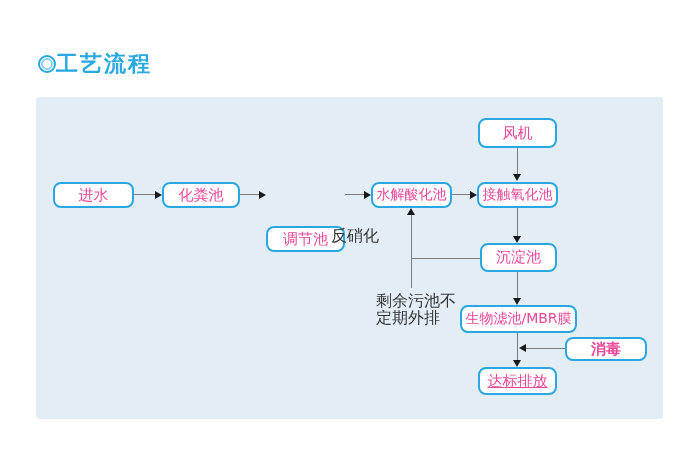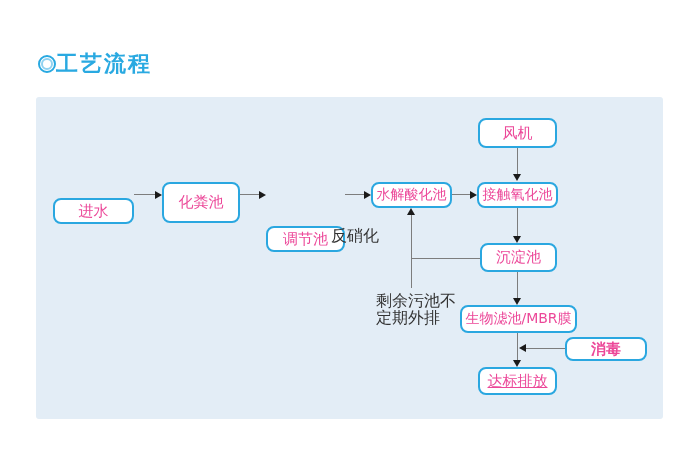--- a/index.html
+++ b/index.html
@@ -11,22 +11,22 @@
           display:flex;align-items:center;justify-content:center;box-sizing:border-box;}
   .bullet-inner{width:8px;height:8px;border:2px solid #90d2f0;border-radius:50%;box-sizing:content-box;}
   .section-title{margin:0;font-size:22px;font-weight:bold;color:#29a9e1;letter-spacing:2px;line-height:24px;}
   
   .panel{position:absolute;left:36px;top:97px;width:627px;height:322px;background:#e3edf6;border-radius:3px;}
   
   .node{position:absolute;background:#ffffff;border:2px solid #2aa7e0;border-radius:8px;
         box-sizing:border-box;display:flex;align-items:center;justify-content:center;
         font-size:15px;color:#ec4899;white-space:nowrap;}
   .node.small{font-size:14px;}
-  .n-inlet{left:17px;top:101px;width:81px;height:26px;}
-  .n-septic{left:126px;top:85px;width:78px;height:41px;}
+  .n-inlet{left:17px;top:85px;width:81px;height:26px;}
+  .n-septic{left:126px;top:85px;width:78px;height:26px;}
   .n-regulating{left:230px;top:85px;width:79px;height:26px;margin-top:44px;}
   .n-hydrolysis{left:335px;top:85px;width:81px;height:26px;}
   .n-contact{left:441px;top:85px;width:81px;height:26px;text-align:center;}
   .n-blower{left:442px;top:21px;width:79px;height:30px;}
   .n-sediment{left:444px;top:146px;width:77px;height:29px;}
   .n-biofilter{left:424px;top:208px;width:117px;height:28px;}
   .n-disinfect{left:529px;top:240px;width:82px;height:24px;font-weight:bold;}
   .n-discharge{left:442px;top:270px;width:79px;height:28px;text-decoration:underline;}
   
   .hline{position:absolute;height:1px;background:#7d7d7d;}

